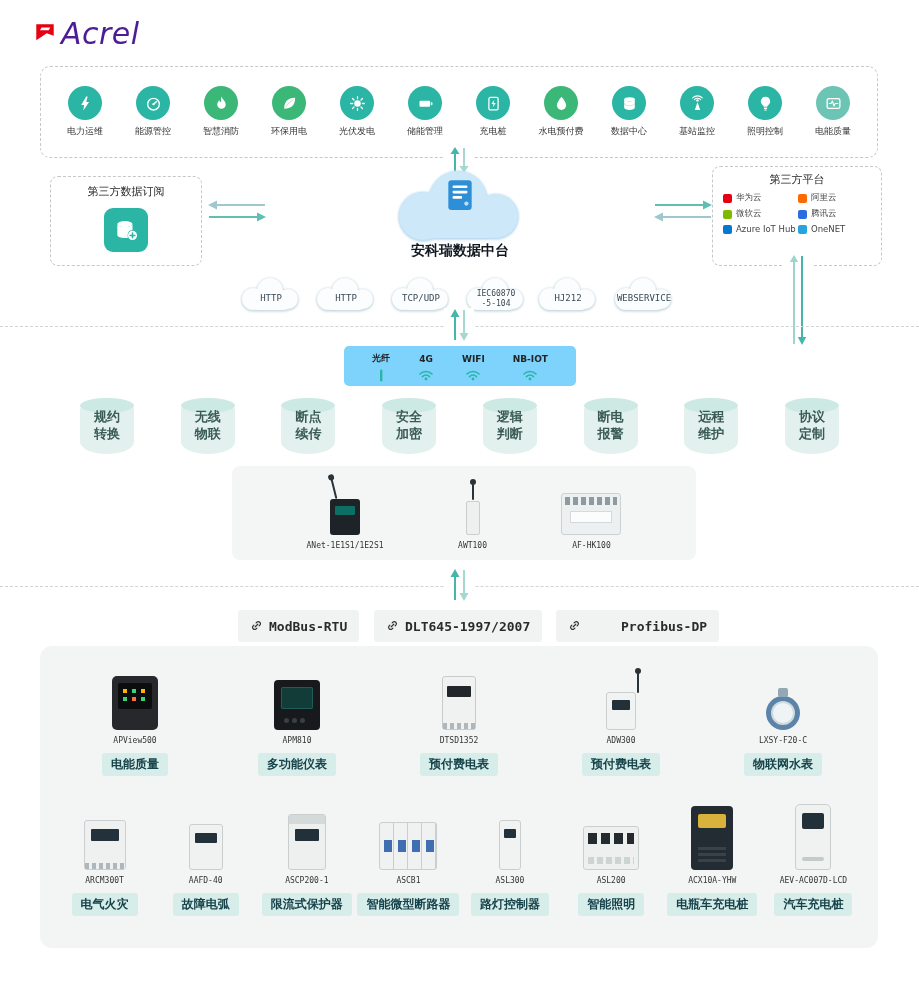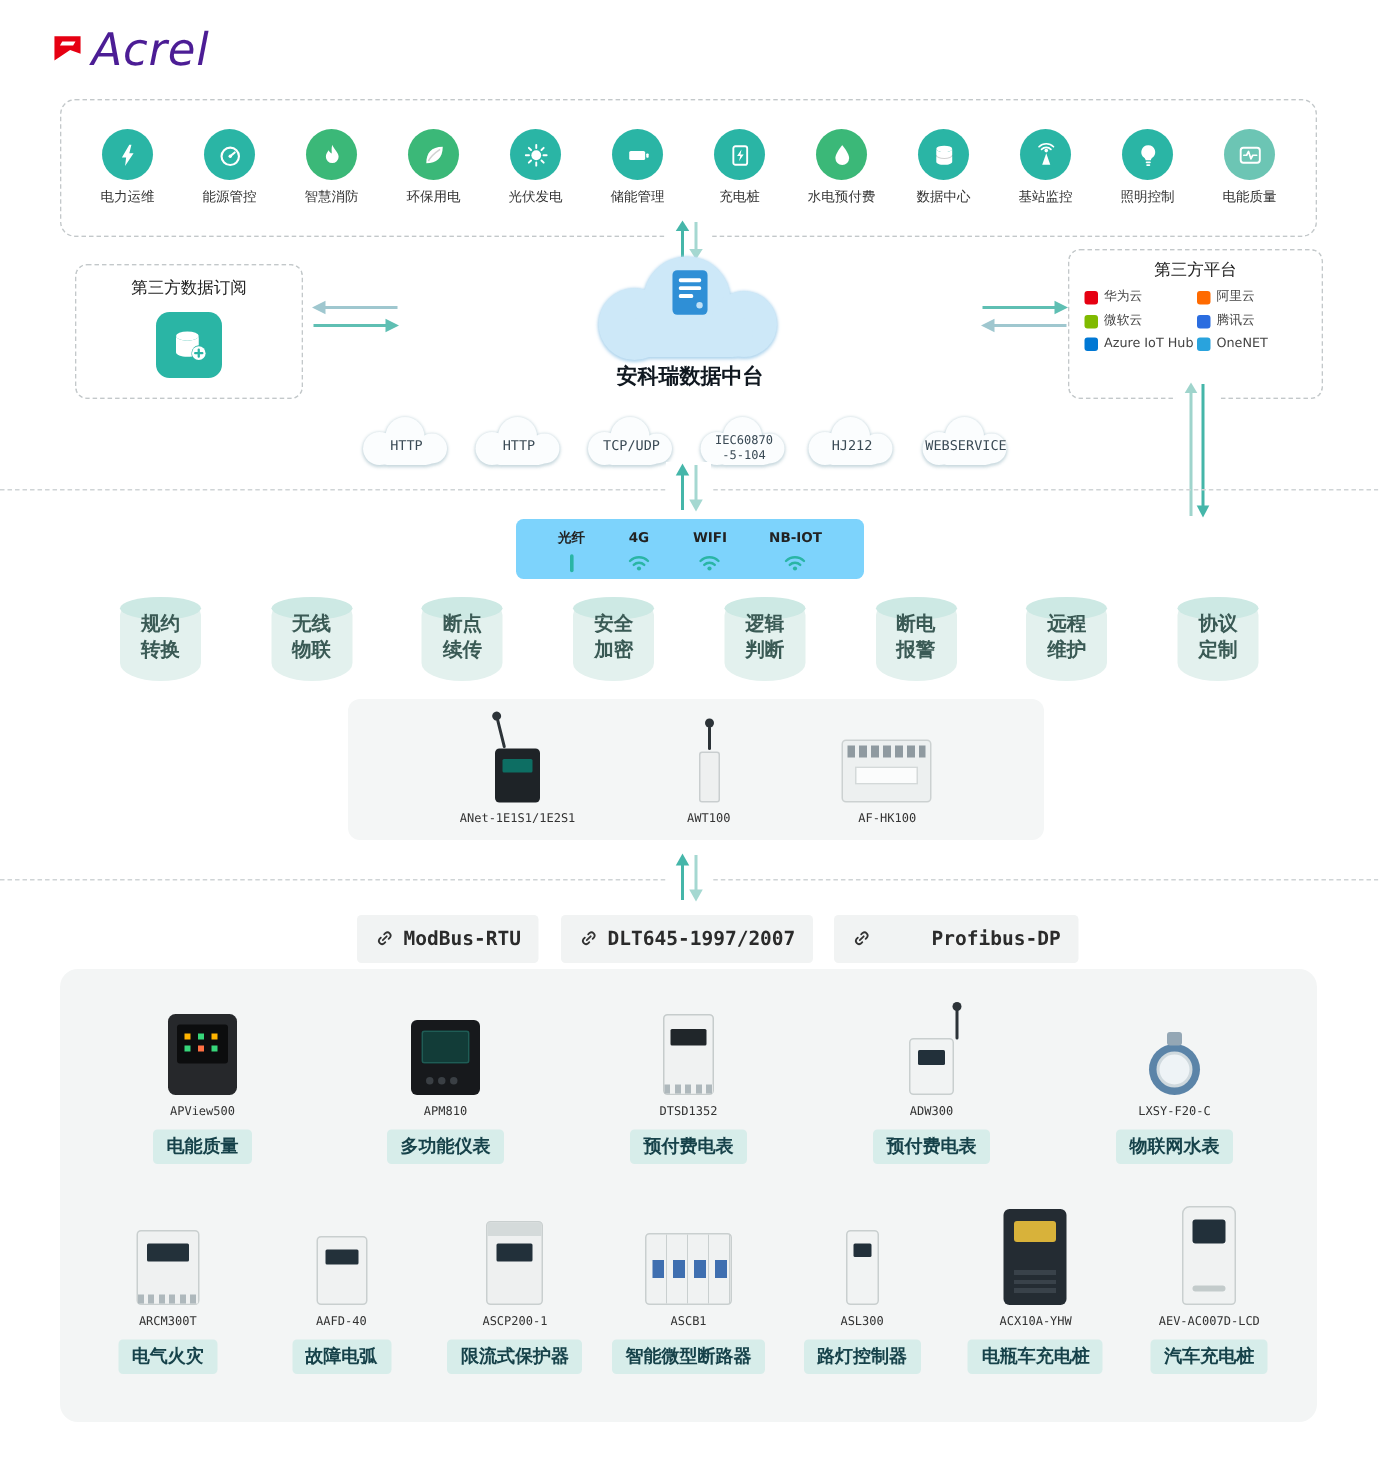--- a/index.html
+++ b/index.html
@@ -682,20 +682,27 @@
       </div>
       <div class="card">
         <div class="fig">
             <div class="f-asl300"></div>
           </div>
         <div class="model">ASL300</div>
         <div><span class="chip">路灯控制器</span></div>
       </div>
       <div class="card">
         <div class="fig">
+            <div class="f-asl200"></div>
+          </div>
+        <div class="model">ASL200</div>
+        <div><span class="chip">智能照明</span></div>
+      </div>
+      <div class="card">
+        <div class="fig">
             <div class="f-acx"></div>
           </div>
         <div class="model">ACX10A-YHW</div>
         <div><span class="chip">电瓶车充电桩</span></div>
       </div>
       <div class="card">
         <div class="fig">
             <div class="f-aev"></div>
           </div>
         <div class="model">AEV-AC007D-LCD</div>

